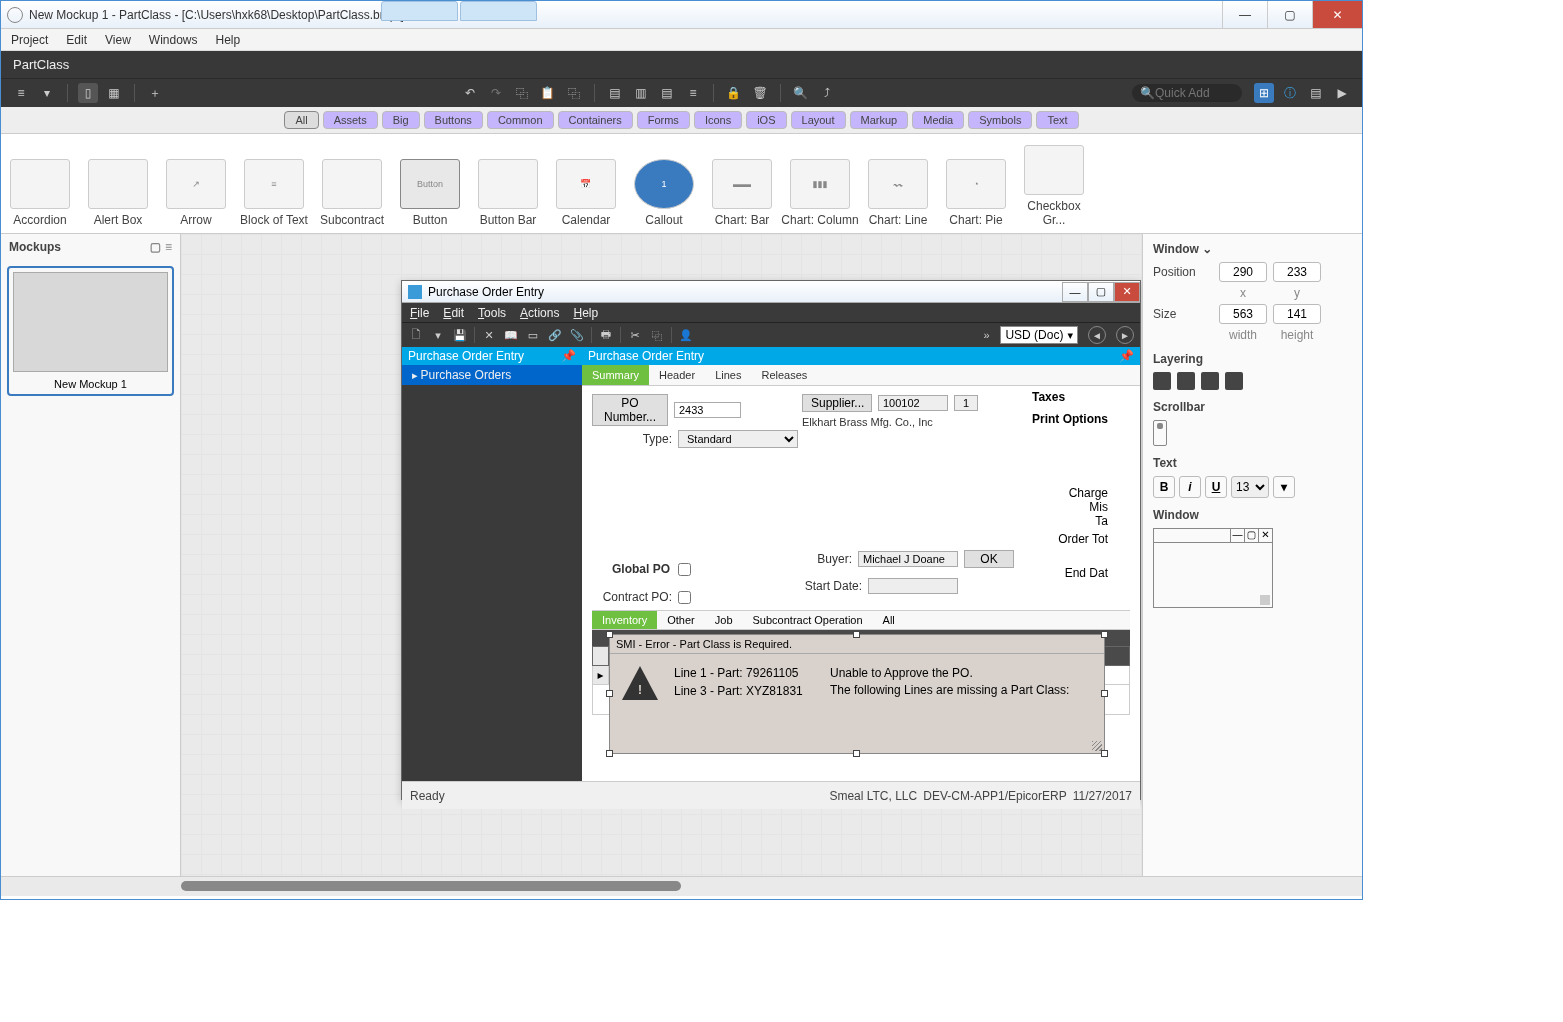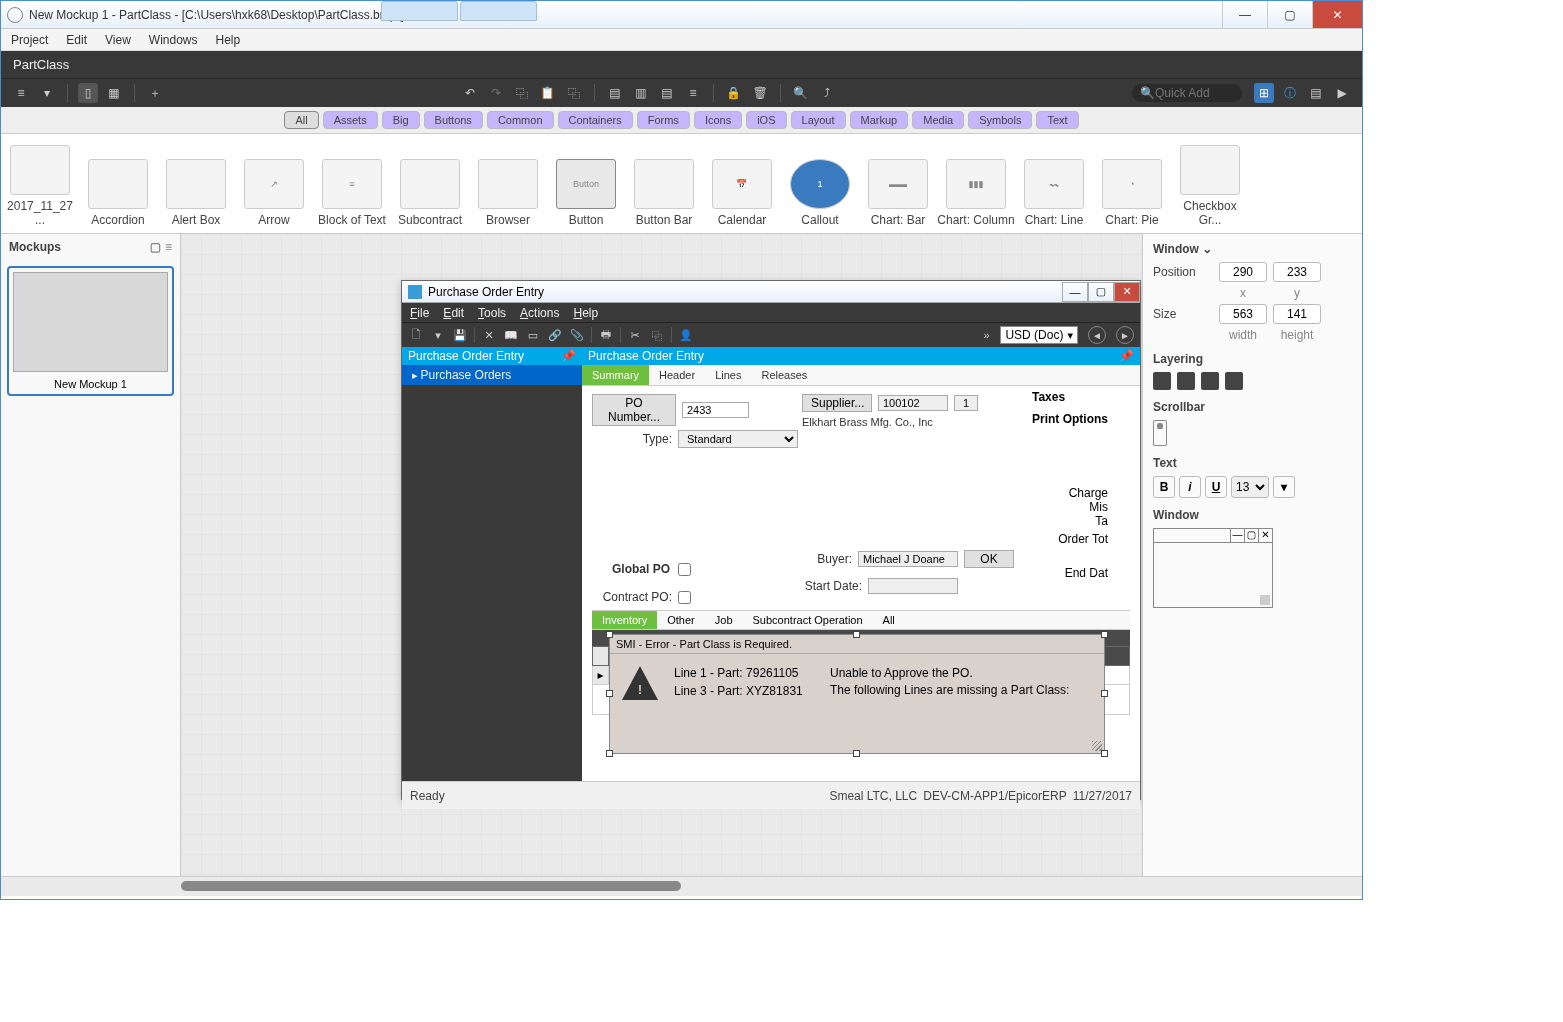--- a/index.html
+++ b/index.html
@@ -103,21 +103,21 @@
 .mw-content { flex:1; background:#fff; position:relative; }
 .pane-hdr { background:#00a8e8; color:#fff; padding:2px 6px; font-size:11px; display:flex; }
 .pane-hdr .x{margin-left:auto;}
 .tab-row { display:flex; background:#f8f8f8; border-bottom:1px solid #ccc; }
 .tab-row .tab { padding:4px 10px; font-size:11px; color:#333; }
 .tab-row .tab.active { background:#6fbf40; color:#fff; }
 
 .form-area { padding:8px 10px; font-size:11px; position:relative; }
 .form-row { display:flex; align-items:center; gap:6px; margin-bottom:4px; }
 .form-row .lbl { width:80px; text-align:right; color:#333; }
-.form-row .btn-lbl { background:#e0e0e0;border:1px solid #aaa;padding:1px 8px;width:84px;text-align:center; }
+.form-row .btn-lbl { background:#e0e0e0;border:1px solid #aaa;padding:1px 8px;width:76px;text-align:center; }
 .form-row input,.form-row select{border:1px solid #aaa;padding:1px 4px;font-size:11px;}
 .right-col { position:absolute; left:220px; top:8px; font-size:11px; }
 .right-col .form-row .lbl{width:60px;}
 .far-col { position:absolute; left:450px; top:4px; font-size:11px; }
 
 .line-tabs { display:flex; background:#f8f8f8; border-top:1px solid #ccc; border-bottom:1px solid #ccc; margin-top:6px; }
 .line-tabs .tab{padding:3px 10px;font-size:11px;}
 .line-tabs .tab.active{background:#6fbf40;color:#fff;}
 
 .grid-hdr{background:#4a4a4a;color:#fff;text-align:center;padding:2px;font-size:11px;}
@@ -218,45 +218,37 @@
     <div class="cat-btn">Layout</div>
     <div class="cat-btn">Markup</div>
     <div class="cat-btn">Media</div>
     <div class="cat-btn">Symbols</div>
     <div class="cat-btn">Text</div>
   </div>
 
   <div class="widget-lib">
     <div class="widget-item">
         <div class="widget-thumb"></div>
-        <span>2017_11_27 ...</span>
-      </div>
-    <div class="widget-item">
-        <div class="widget-thumb"></div>
         <span>Accordion</span>
       </div>
     <div class="widget-item">
         <div class="widget-thumb"></div>
         <span>Alert Box</span>
       </div>
     <div class="widget-item">
         <div class="widget-thumb">↗</div>
         <span>Arrow</span>
       </div>
     <div class="widget-item">
         <div class="widget-thumb">≡</div>
         <span>Block of Text</span>
       </div>
     <div class="widget-item">
         <div class="widget-thumb"></div>
         <span>Subcontract</span>
-      </div>
-    <div class="widget-item">
-        <div class="widget-thumb"></div>
-        <span>Browser</span>
       </div>
     <div class="widget-item">
         <div class="widget-thumb" style="background:#e8e8e8;border:1px solid #888;display:flex;align-items:center;justify-content:center">Button</div>
         <span>Button</span>
       </div>
     <div class="widget-item">
         <div class="widget-thumb"></div>
         <span>Button Bar</span>
       </div>
     <div class="widget-item">

